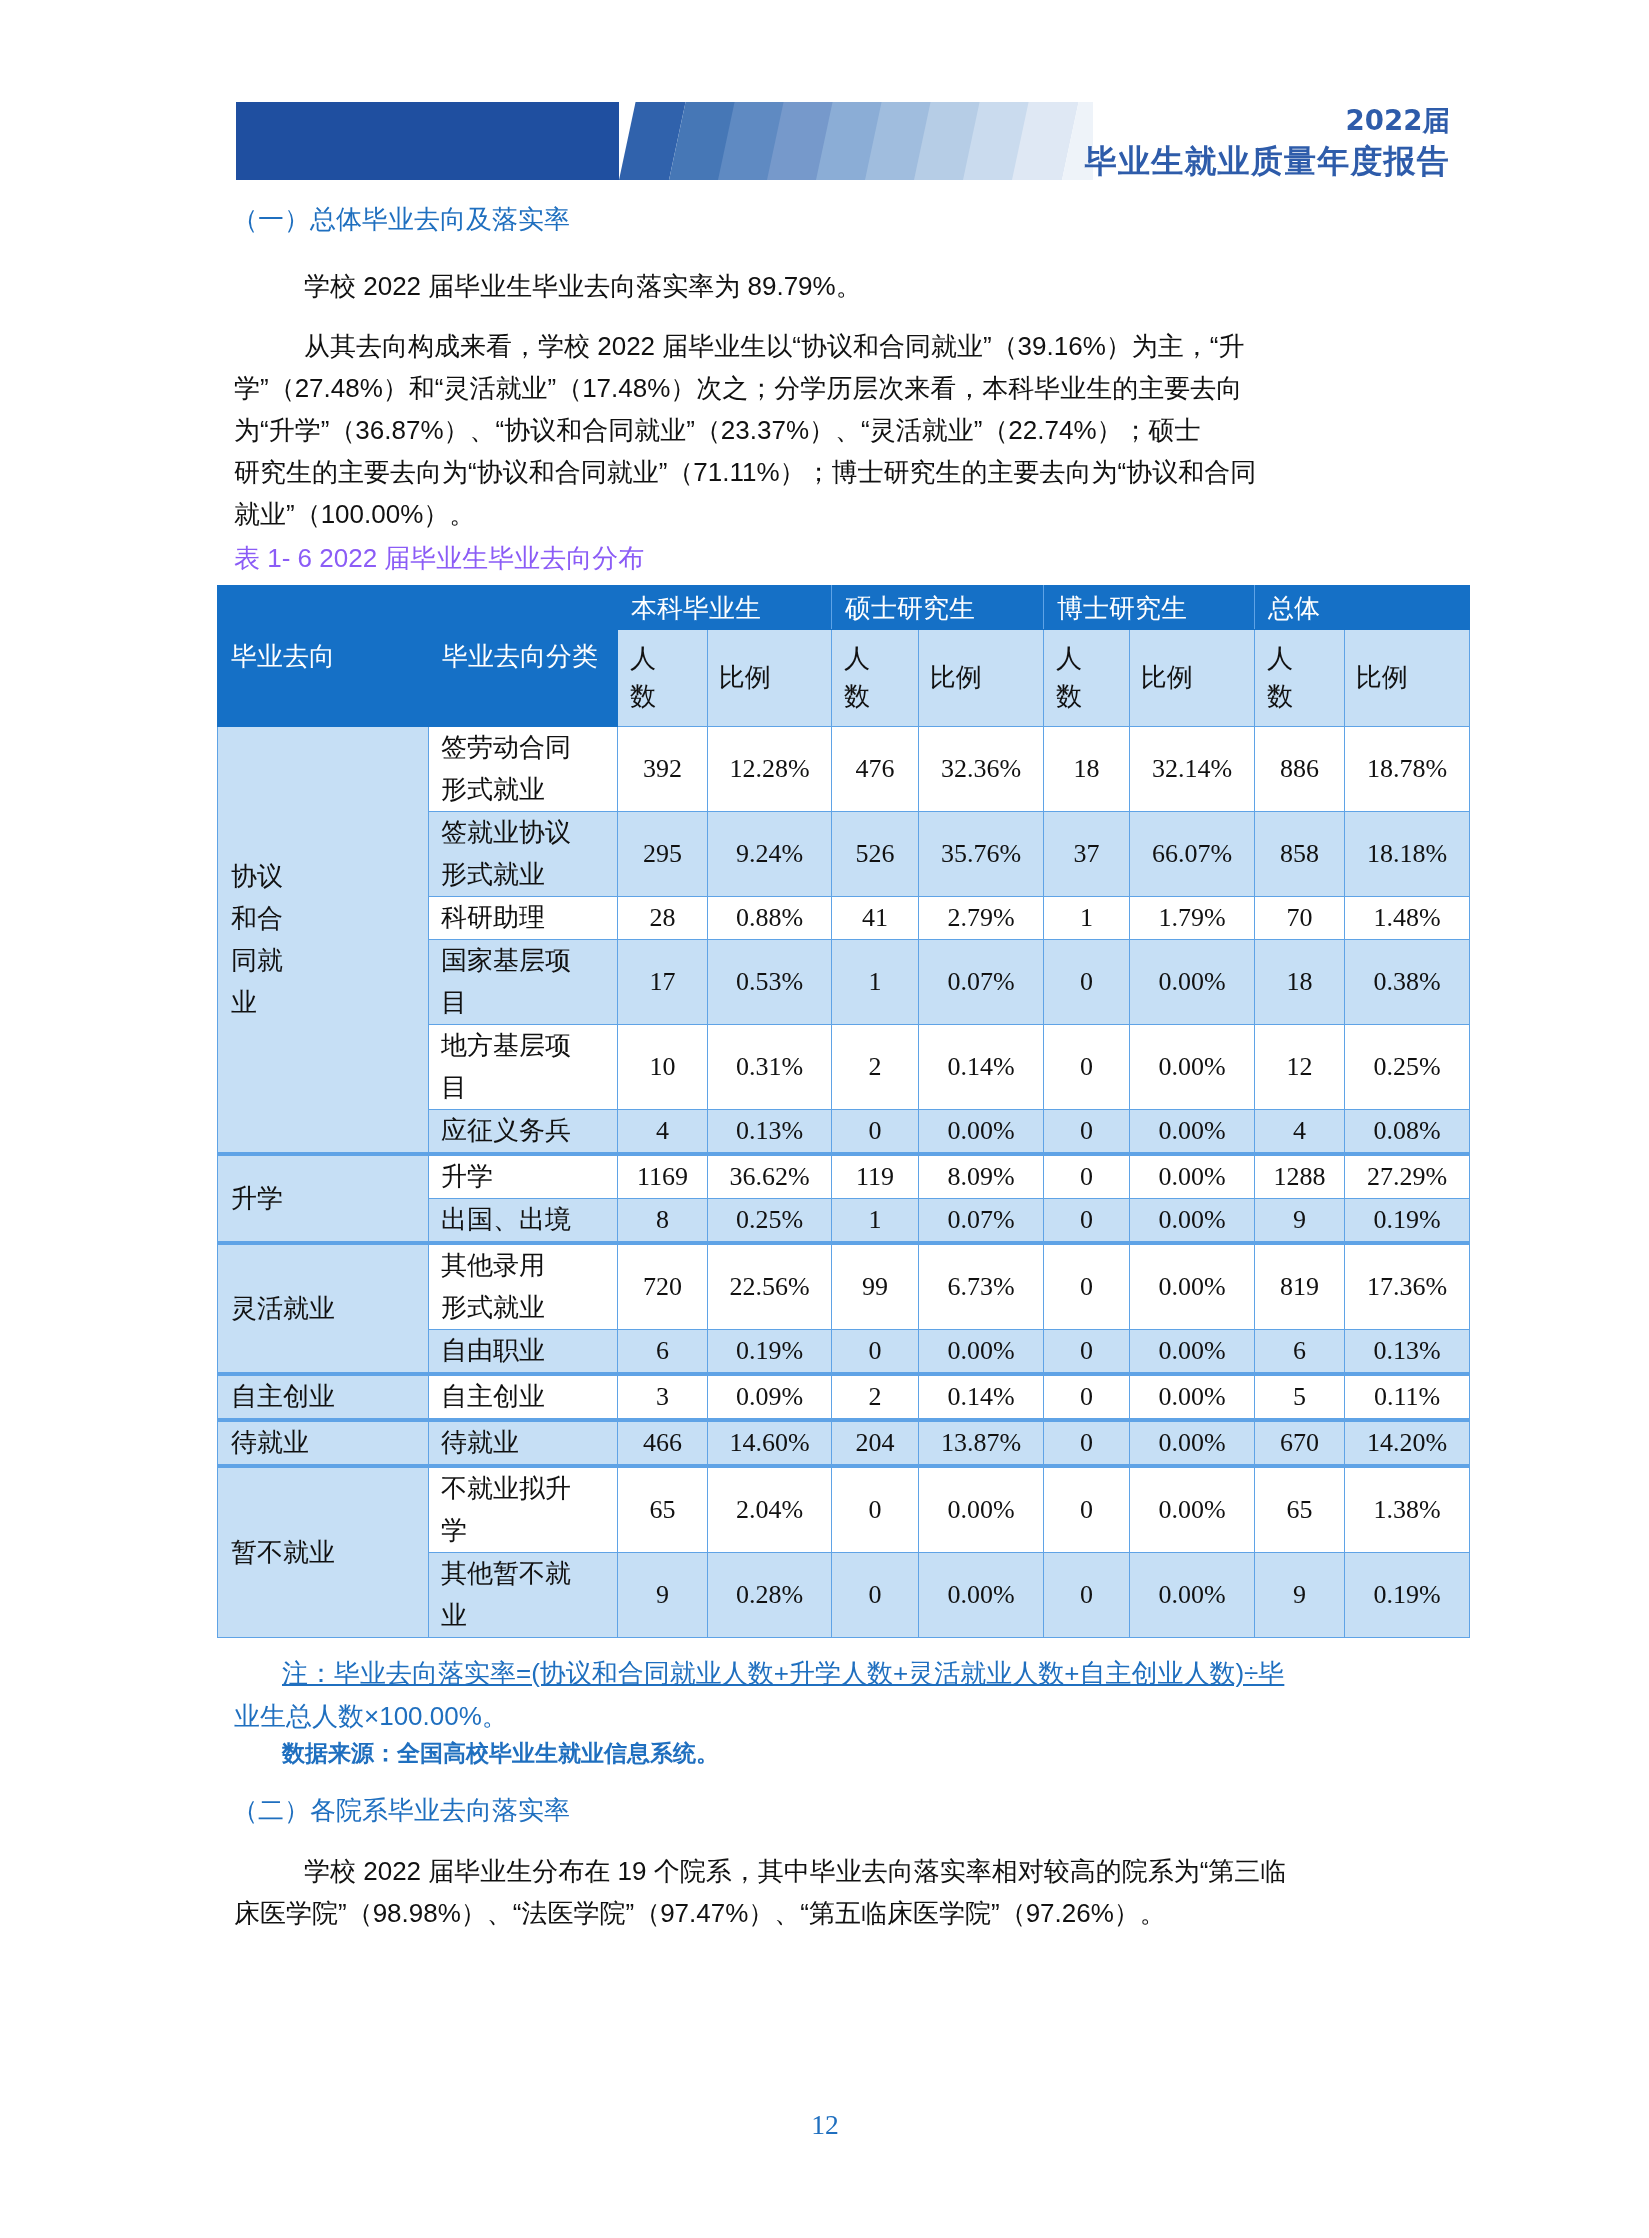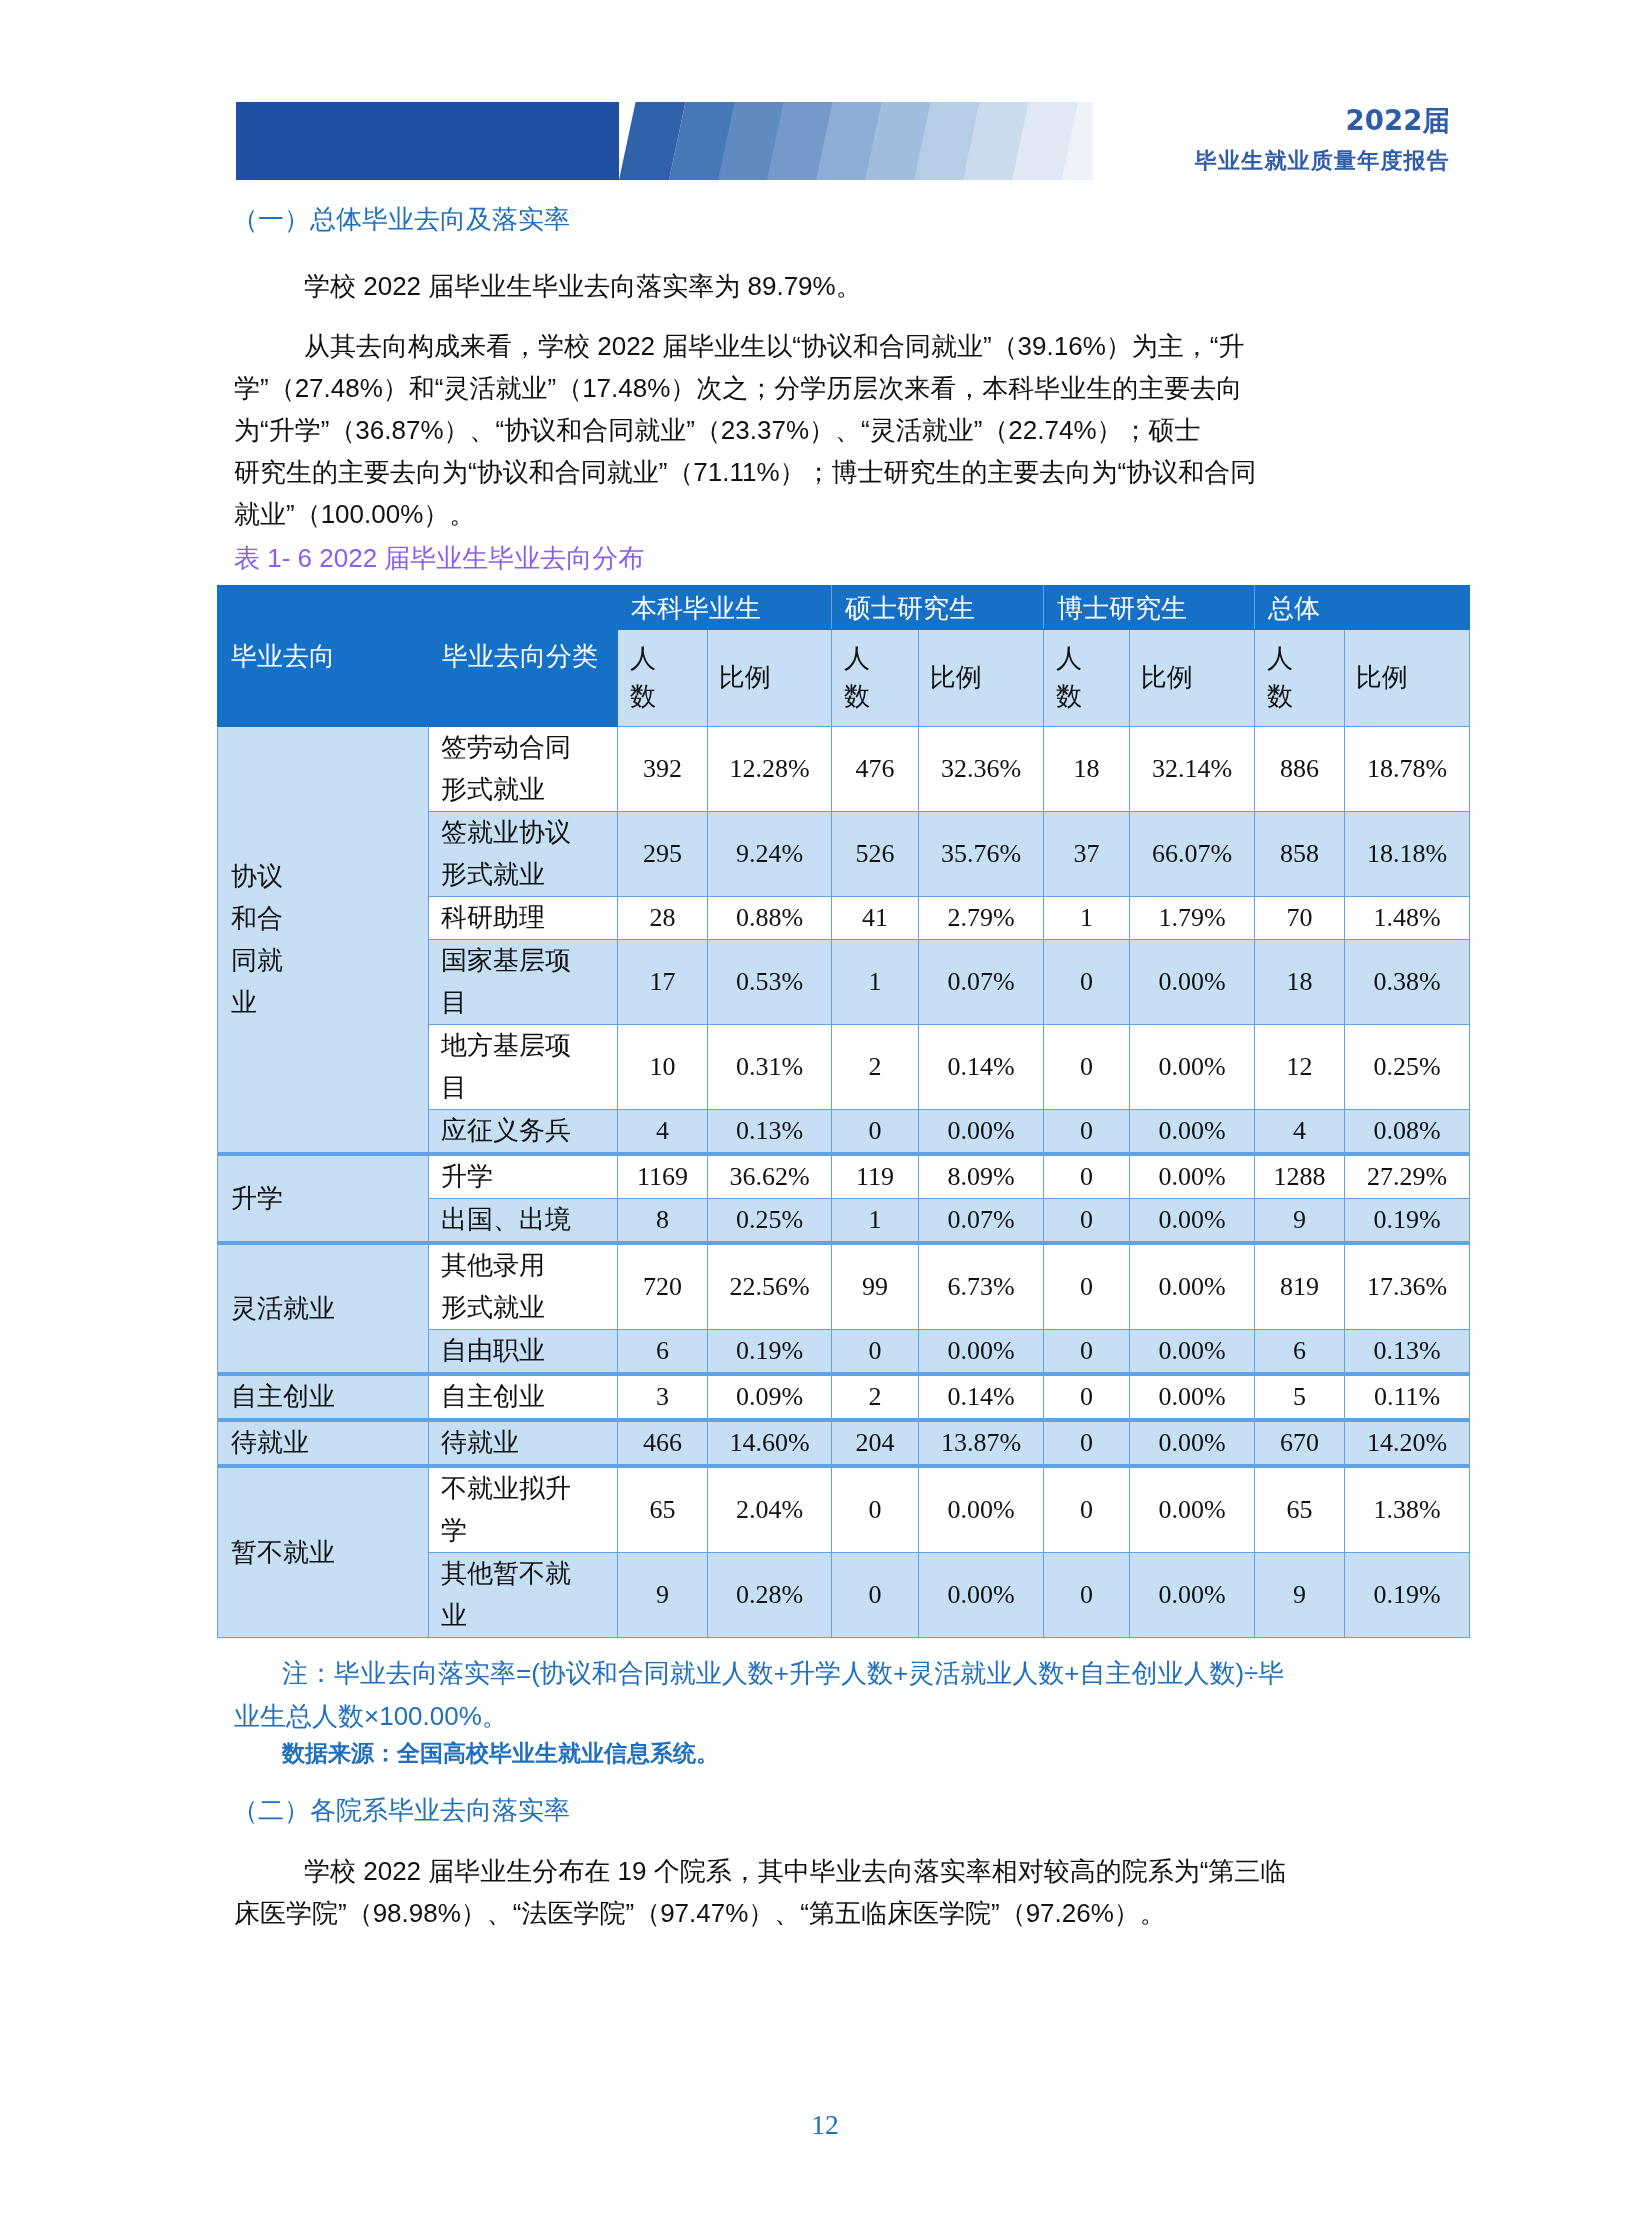--- a/index.html
+++ b/index.html
@@ -7,21 +7,21 @@
          font-family:"DejaVu Sans","Liberation Sans",sans-serif; color:#111; }
 
   
   .banner { position:absolute; left:236px; top:102px; width:857px; height:78px; overflow:hidden; }
   .banner .dark { position:absolute; left:0; top:0; width:383px; height:78px; background:#1F4FA0; }
   .banner .stripe { position:absolute; top:0; height:78px; transform:skewX(-12deg); transform-origin:bottom left; }
 
   .doc-title { position:absolute; right:200px; text-align:right; color:#2E5CAA; font-weight:bold;
                font-family:"DejaVu Sans","Liberation Sans",sans-serif; white-space:nowrap; }
   .doc-title.l1 { top:105px; font-size:27.6px; line-height:32px; }
-  .doc-title.l2 { top:144px; font-size:22px; line-height:34px; letter-spacing:1.2px; }
+  .doc-title.l2 { top:144px; font-size:32px; line-height:34px; letter-spacing:1.2px; }
 
   .heading { position:absolute; color:#1F6FBF; font-size:26px; line-height:34px; white-space:nowrap; }
 
   .para { position:absolute; left:234px; width:1204px; font-size:26px; line-height:42px; color:#111;
           font-family:"Liberation Sans","DejaVu Sans",sans-serif; text-align:justify; }
   .para .line { display:block; white-space:nowrap; height:42px; }
   .para .indent { padding-left:70px; }
 
   .caption { position:absolute; left:234px; top:540px; font-size:26px; line-height:36px; color:#8b5cf6;
              white-space:nowrap; font-family:"Liberation Sans","DejaVu Sans",sans-serif; }
@@ -283,21 +283,21 @@
         <td class="num">0.00%</td>
         <td class="num">0</td>
         <td class="num">0.00%</td>
         <td class="num">9</td>
         <td class="num">0.19%</td>
       </tr>
     </tbody>
 </table>
 
 <div class="note" style="top:1652px;">
-  <span class="line" style="padding-left:48px;">注：毕业去向落实率=(协议和合同就业人数+升学人数+灵活就业人数+自主创业人数)÷毕</span>
+  <span class="line" style="padding-left:48px;text-decoration:underline;">注：毕业去向落实率=(协议和合同就业人数+升学人数+灵活就业人数+自主创业人数)÷毕</span>
   <span class="line">业生总人数×100.00%。</span>
 </div>
 <div class="source">数据来源：全国高校毕业生就业信息系统。</div>
 
 <div class="heading" style="left:232px; top:1793px;">（二）各院系毕业去向落实率</div>
 <div class="para" style="top:1850px;">
   <span class="line indent">学校 2022 届毕业生分布在 19 个院系，其中毕业去向落实率相对较高的院系为“第三临</span>
   <span class="line">床医学院”（98.98%）、“法医学院”（97.47%）、“第五临床医学院”（97.26%）。</span>
 </div>
 

